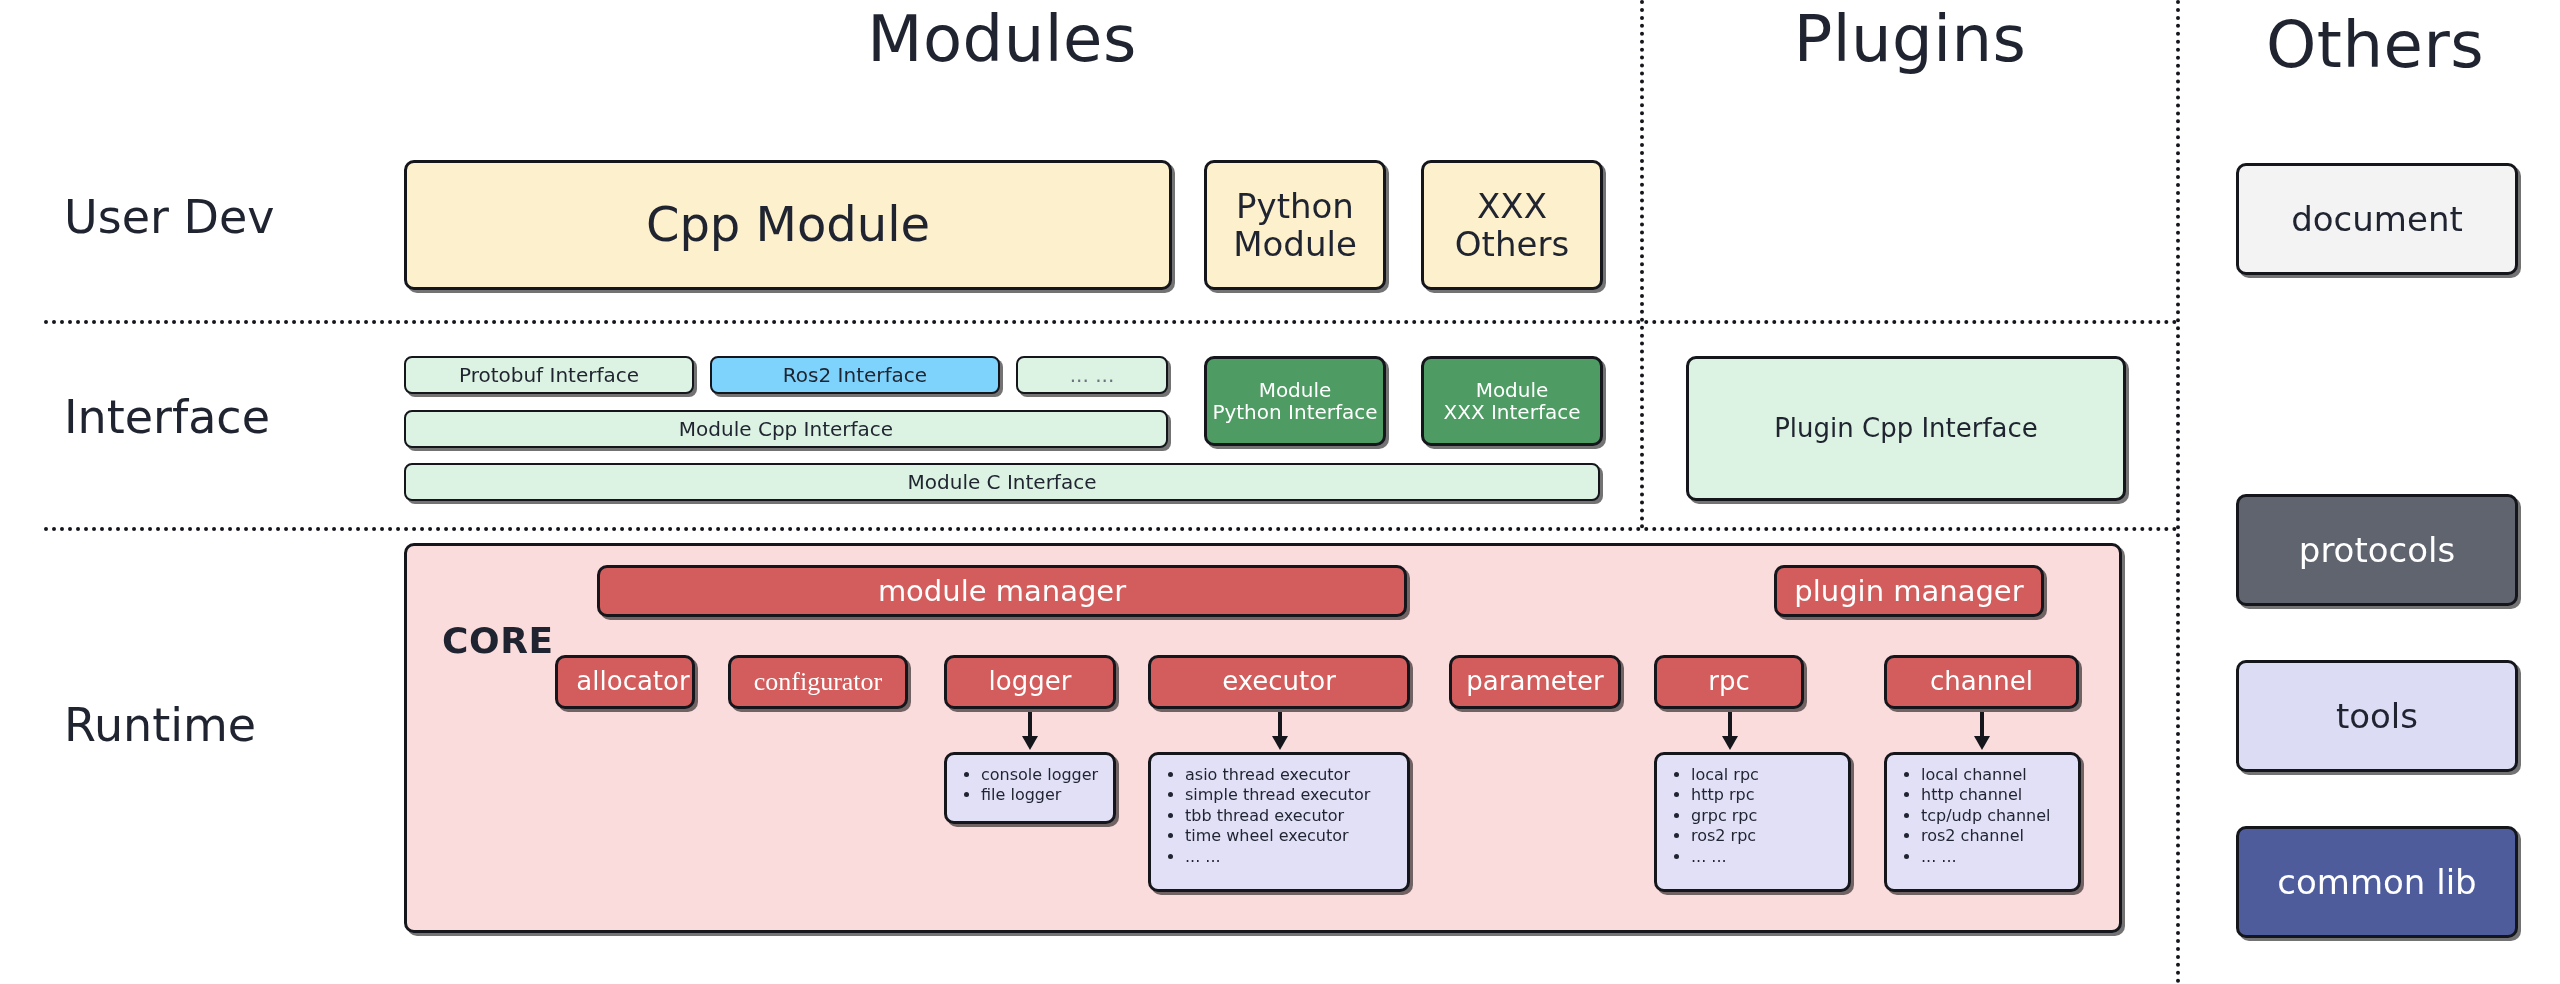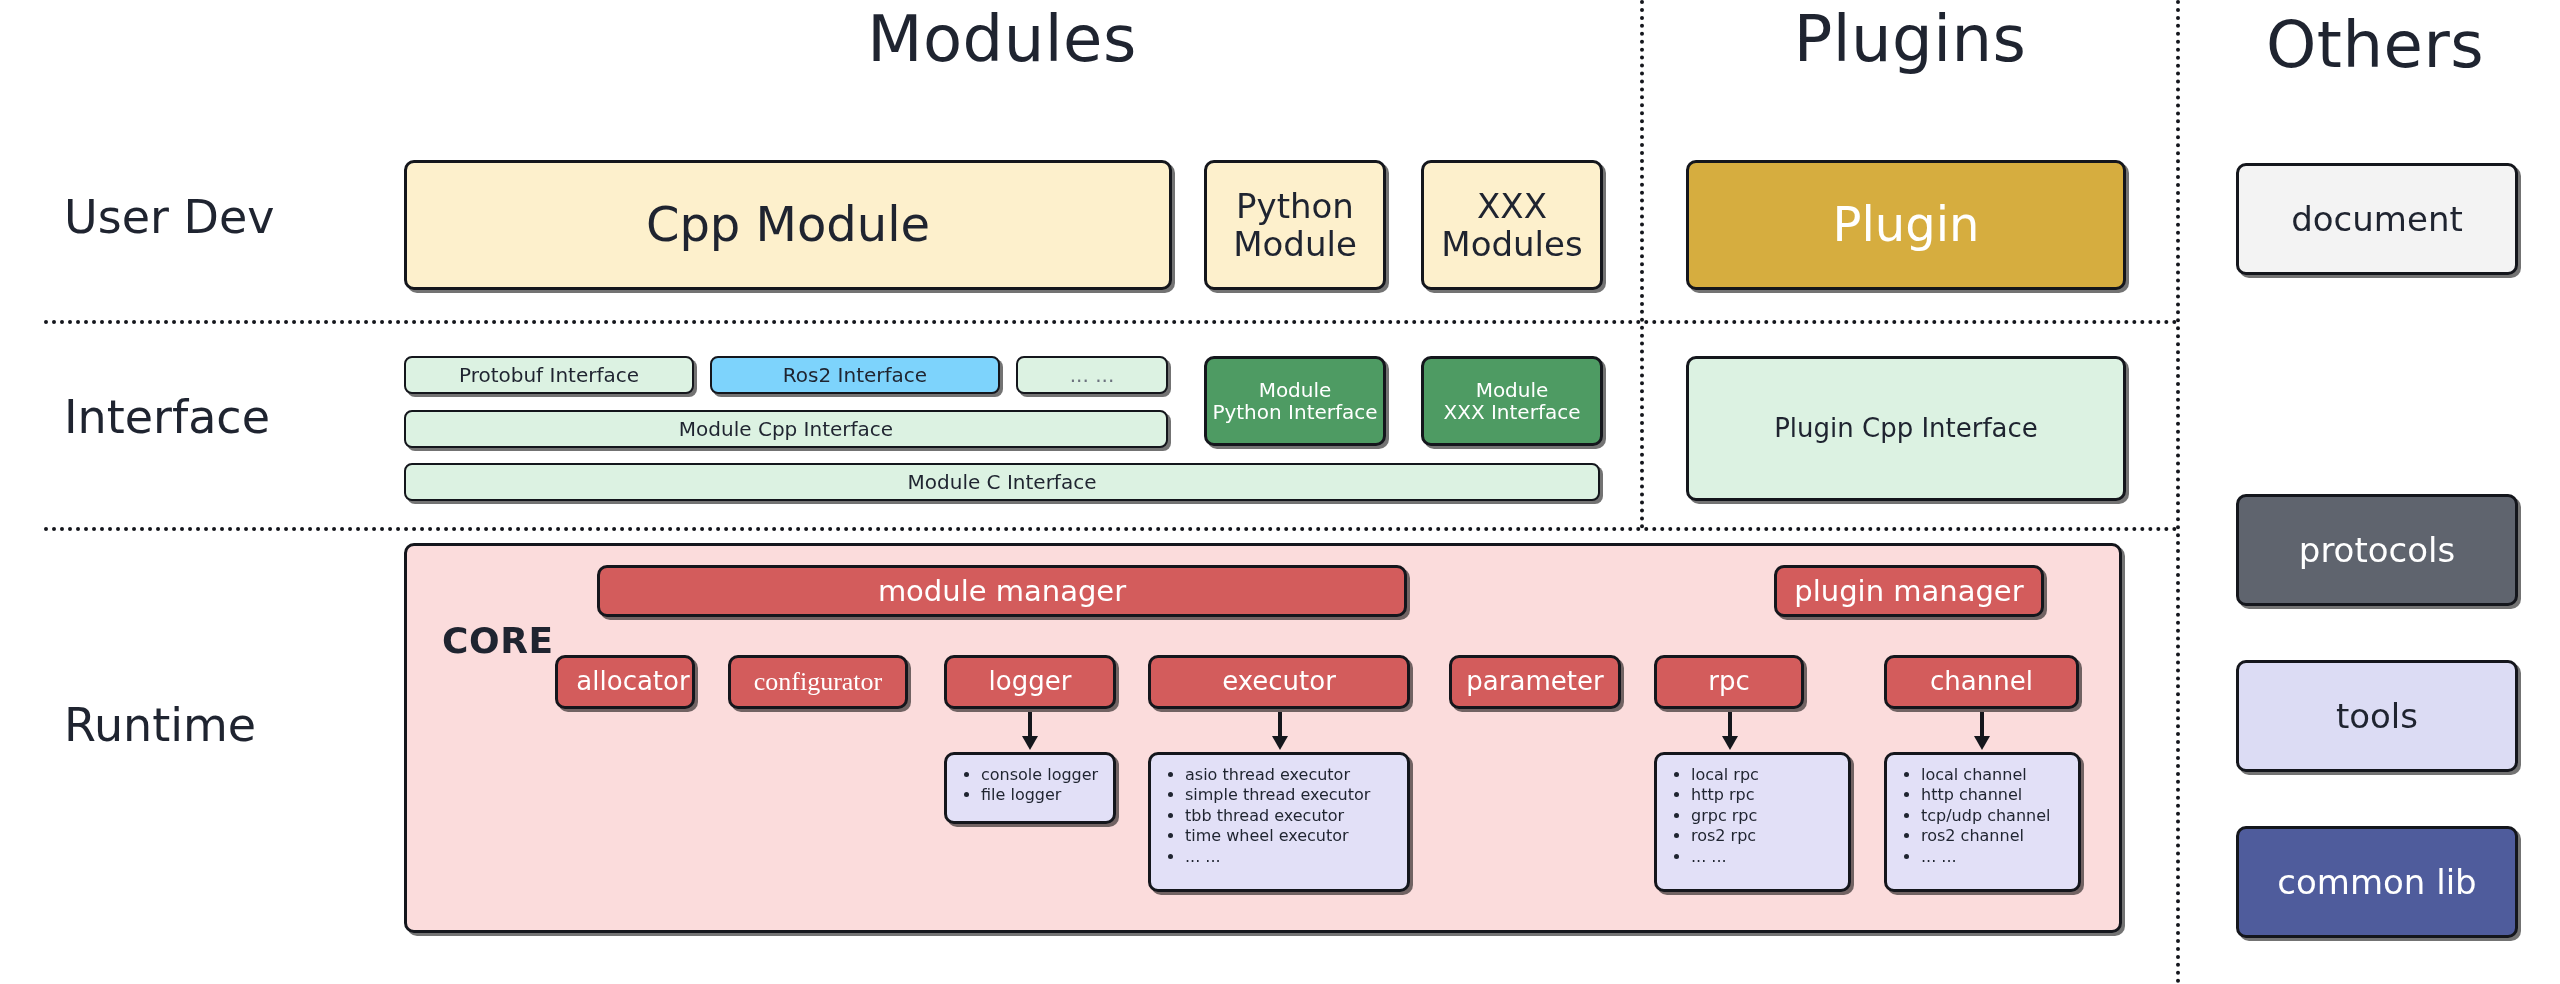--- a/index.html
+++ b/index.html
@@ -139,24 +139,22 @@
 
   <div class="node" style="left:404px; top:160px; width:768px; height:130px;
               background:#fdf0cc; color:#1f2430; font-size:48px;">Cpp Module</div>
 
   <div class="node" style="left:1204px; top:160px; width:182px; height:130px;
               background:#fdf0cc; color:#1f2430; font-size:34px;">Python
 Module</div>
 
   <div class="node" style="left:1421px; top:160px; width:182px; height:130px;
               background:#fdf0cc; color:#1f2430; font-size:34px;">XXX
-Modules</div>
-
-  <div class="node" style="left:1686px; top:160px; width:440px; height:130px;
-              background:#d6ad3f; color:#ffffff; font-size:48px;">Plugin</div>
+Others</div>
+
 
   <div class="node" style="left:404px; top:356px; width:290px; height:38px;
               background:#dcf2e2; color:#1f2430; font-size:20px; border-width:2px; border-radius:8px;">Protobuf Interface</div>
 
   <div class="node" style="left:710px; top:356px; width:290px; height:38px;
               background:#7dd3fc; color:#1f2430; font-size:20px; border-width:2px; border-radius:8px;">Ros2 Interface</div>
 
   <div class="node" style="left:1016px; top:356px; width:152px; height:38px;
               background:#dcf2e2; color:#6c727e; font-size:20px; border-width:2px; border-radius:8px;">... ...</div>
 

